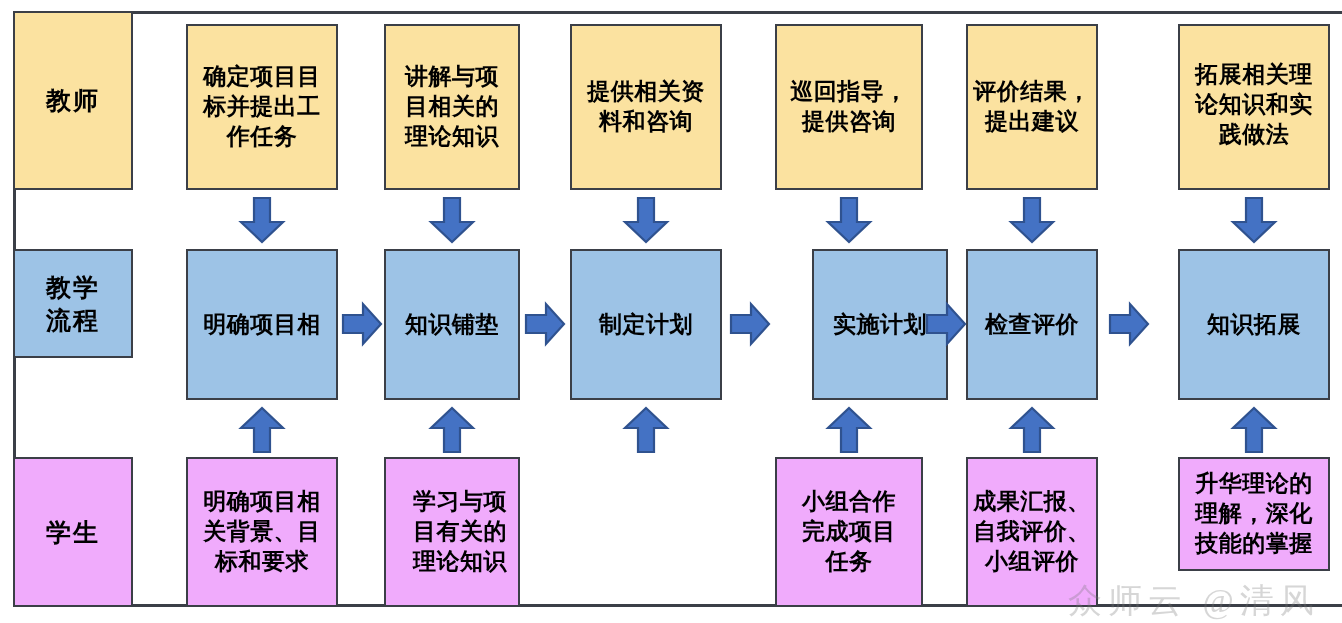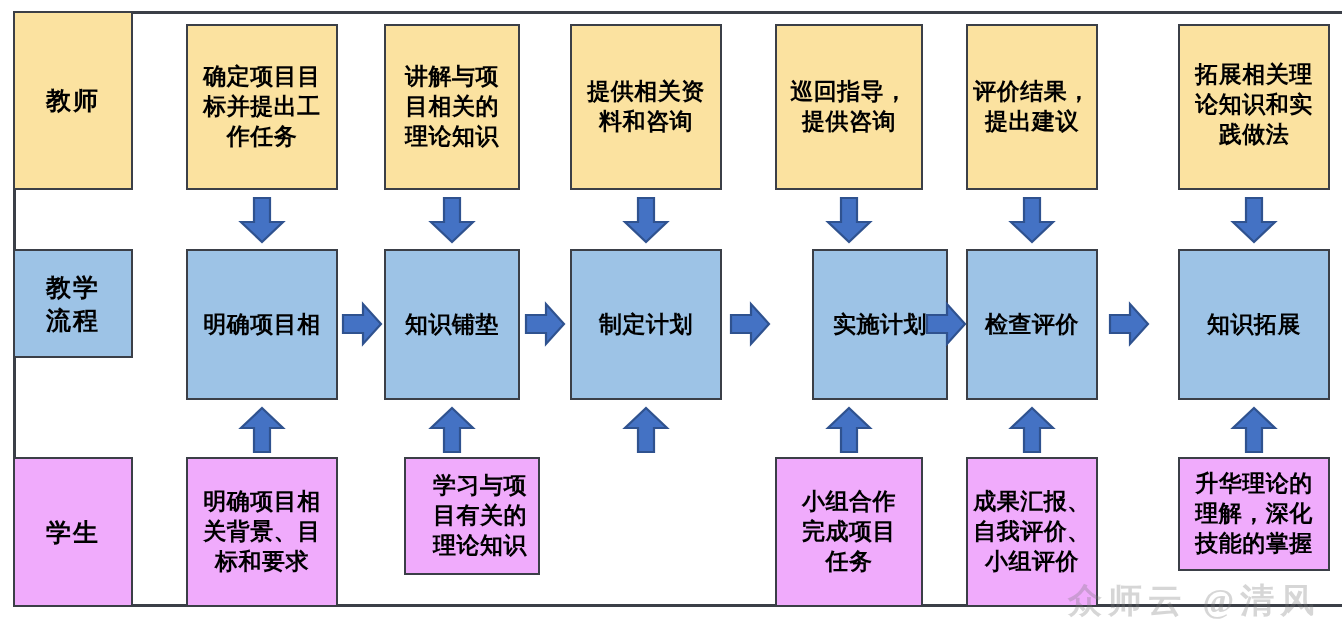--- a/index.html
+++ b/index.html
@@ -53,21 +53,21 @@
     position: absolute;
   }
   .arrow svg { display: block; overflow: visible; }
 
   
   .watermark {
     position: absolute;
     left: 1068px;
     top: 578px;
     font-size: 34px;
-    font-weight: 700;
+    font-weight: 400;
     letter-spacing: 6px;
     color: rgba(120, 120, 120, 0.30);
     white-space: nowrap;
     pointer-events: none;
     font-family: "Liberation Serif", "DejaVu Serif", serif;
   }
 </style>
 </head>
 <body>
 
@@ -101,21 +101,21 @@
   <div class="box flow" style="left:186px;  top:249px; width:152px; height:151px;">明确项目相</div>
   <div class="box flow" style="left:384px;  top:249px; width:136px; height:151px;">知识铺垫</div>
   <div class="box flow" style="left:570px;  top:249px; width:152px; height:151px;">制定计划</div>
   <div class="box flow" style="left:812px;  top:249px; width:136px; height:151px;">实施计划</div>
   <div class="box flow" style="left:1178px; top:249px; width:152px; height:151px;">知识拓展</div>
   <div class="box flow" style="left:966px;  top:249px; width:132px; height:151px;">检查评价</div>
 
   <div class="box student" style="left:186px;  top:457px; width:152px; height:150px;">明确项目相
 关背景、目
 标和要求</div>
-  <div class="box student" style="left:404px;  top:457px; width:136px; height:118px;padding-left:16px;">学习与项
+  <div class="box student" style="left:384px;  top:457px; width:136px; height:150px;padding-left:16px;">学习与项
 目有关的
 理论知识</div>
   <div class="box student" style="left:775px;  top:457px; width:148px; height:150px;">小组合作
 完成项目
 任务</div>
   <div class="box student" style="left:966px;  top:457px; width:132px; height:150px;">成果汇报、
 自我评价、
 小组评价</div>
   <div class="box student" style="left:1178px; top:457px; width:152px; height:114px;">升华理论的
 理解，深化

